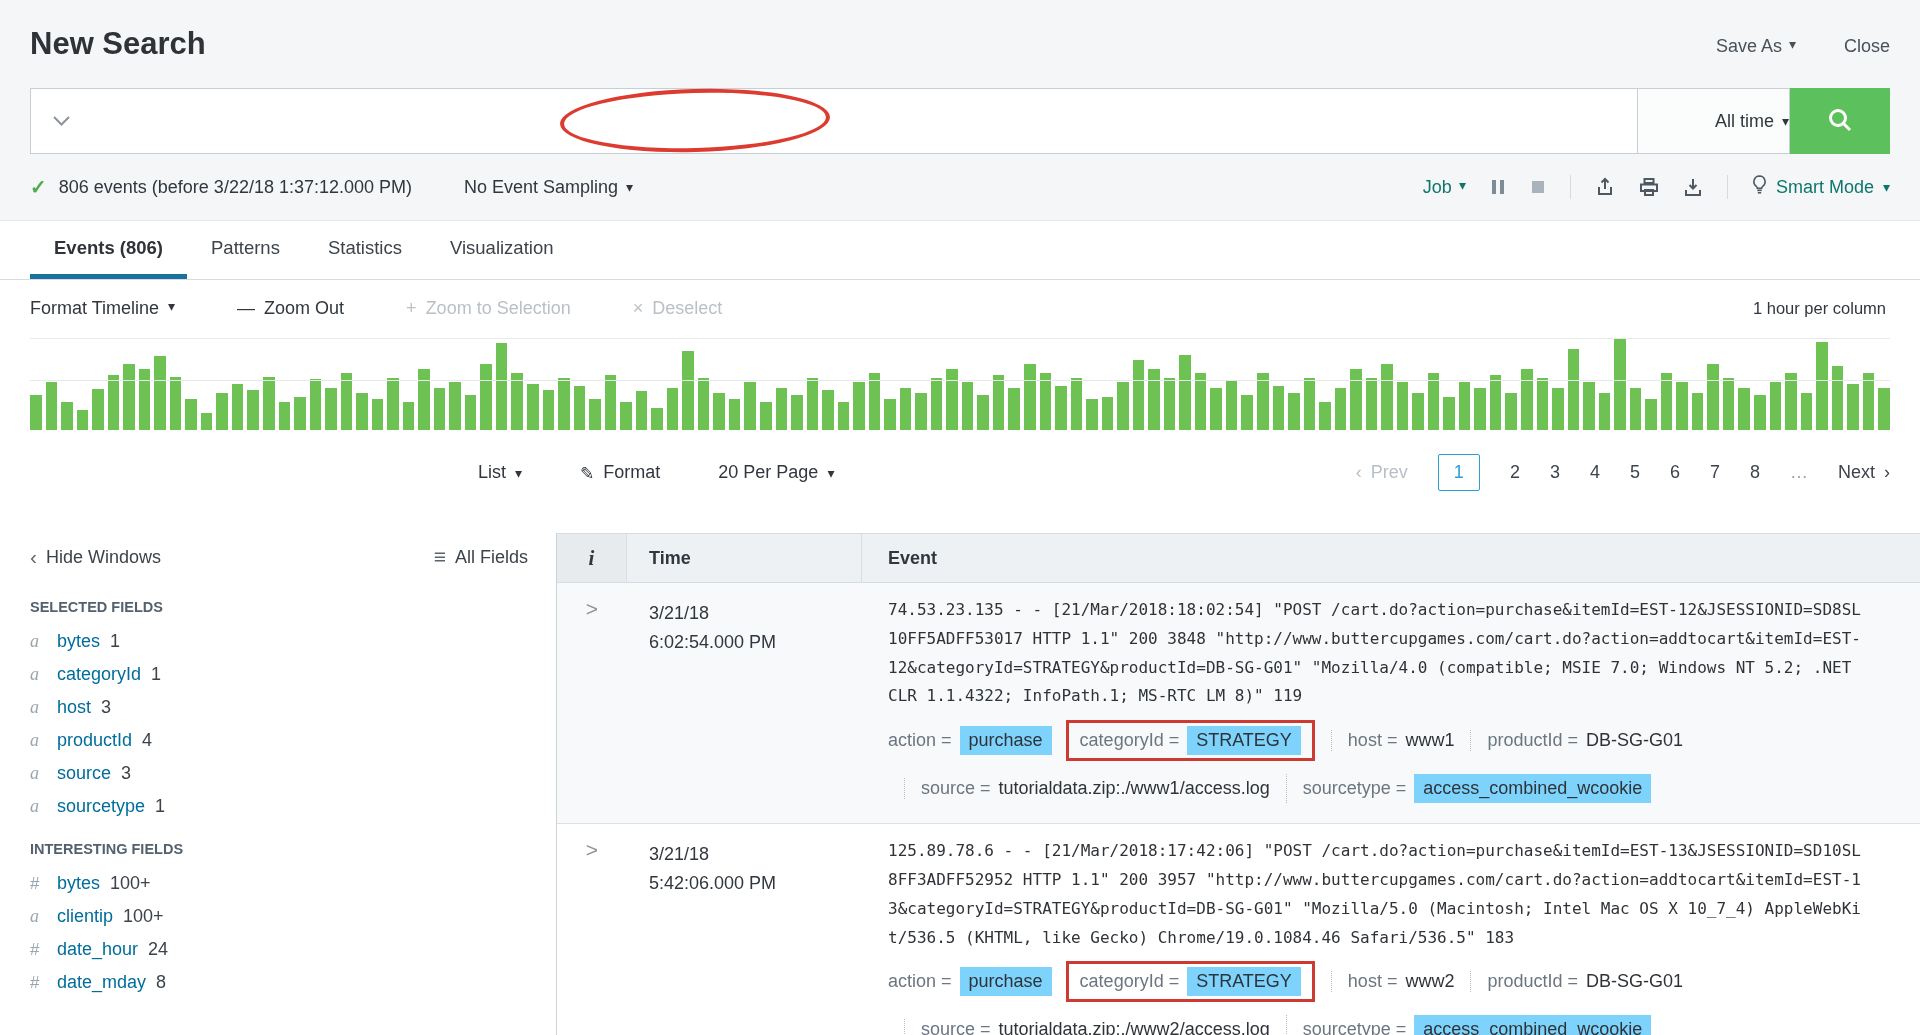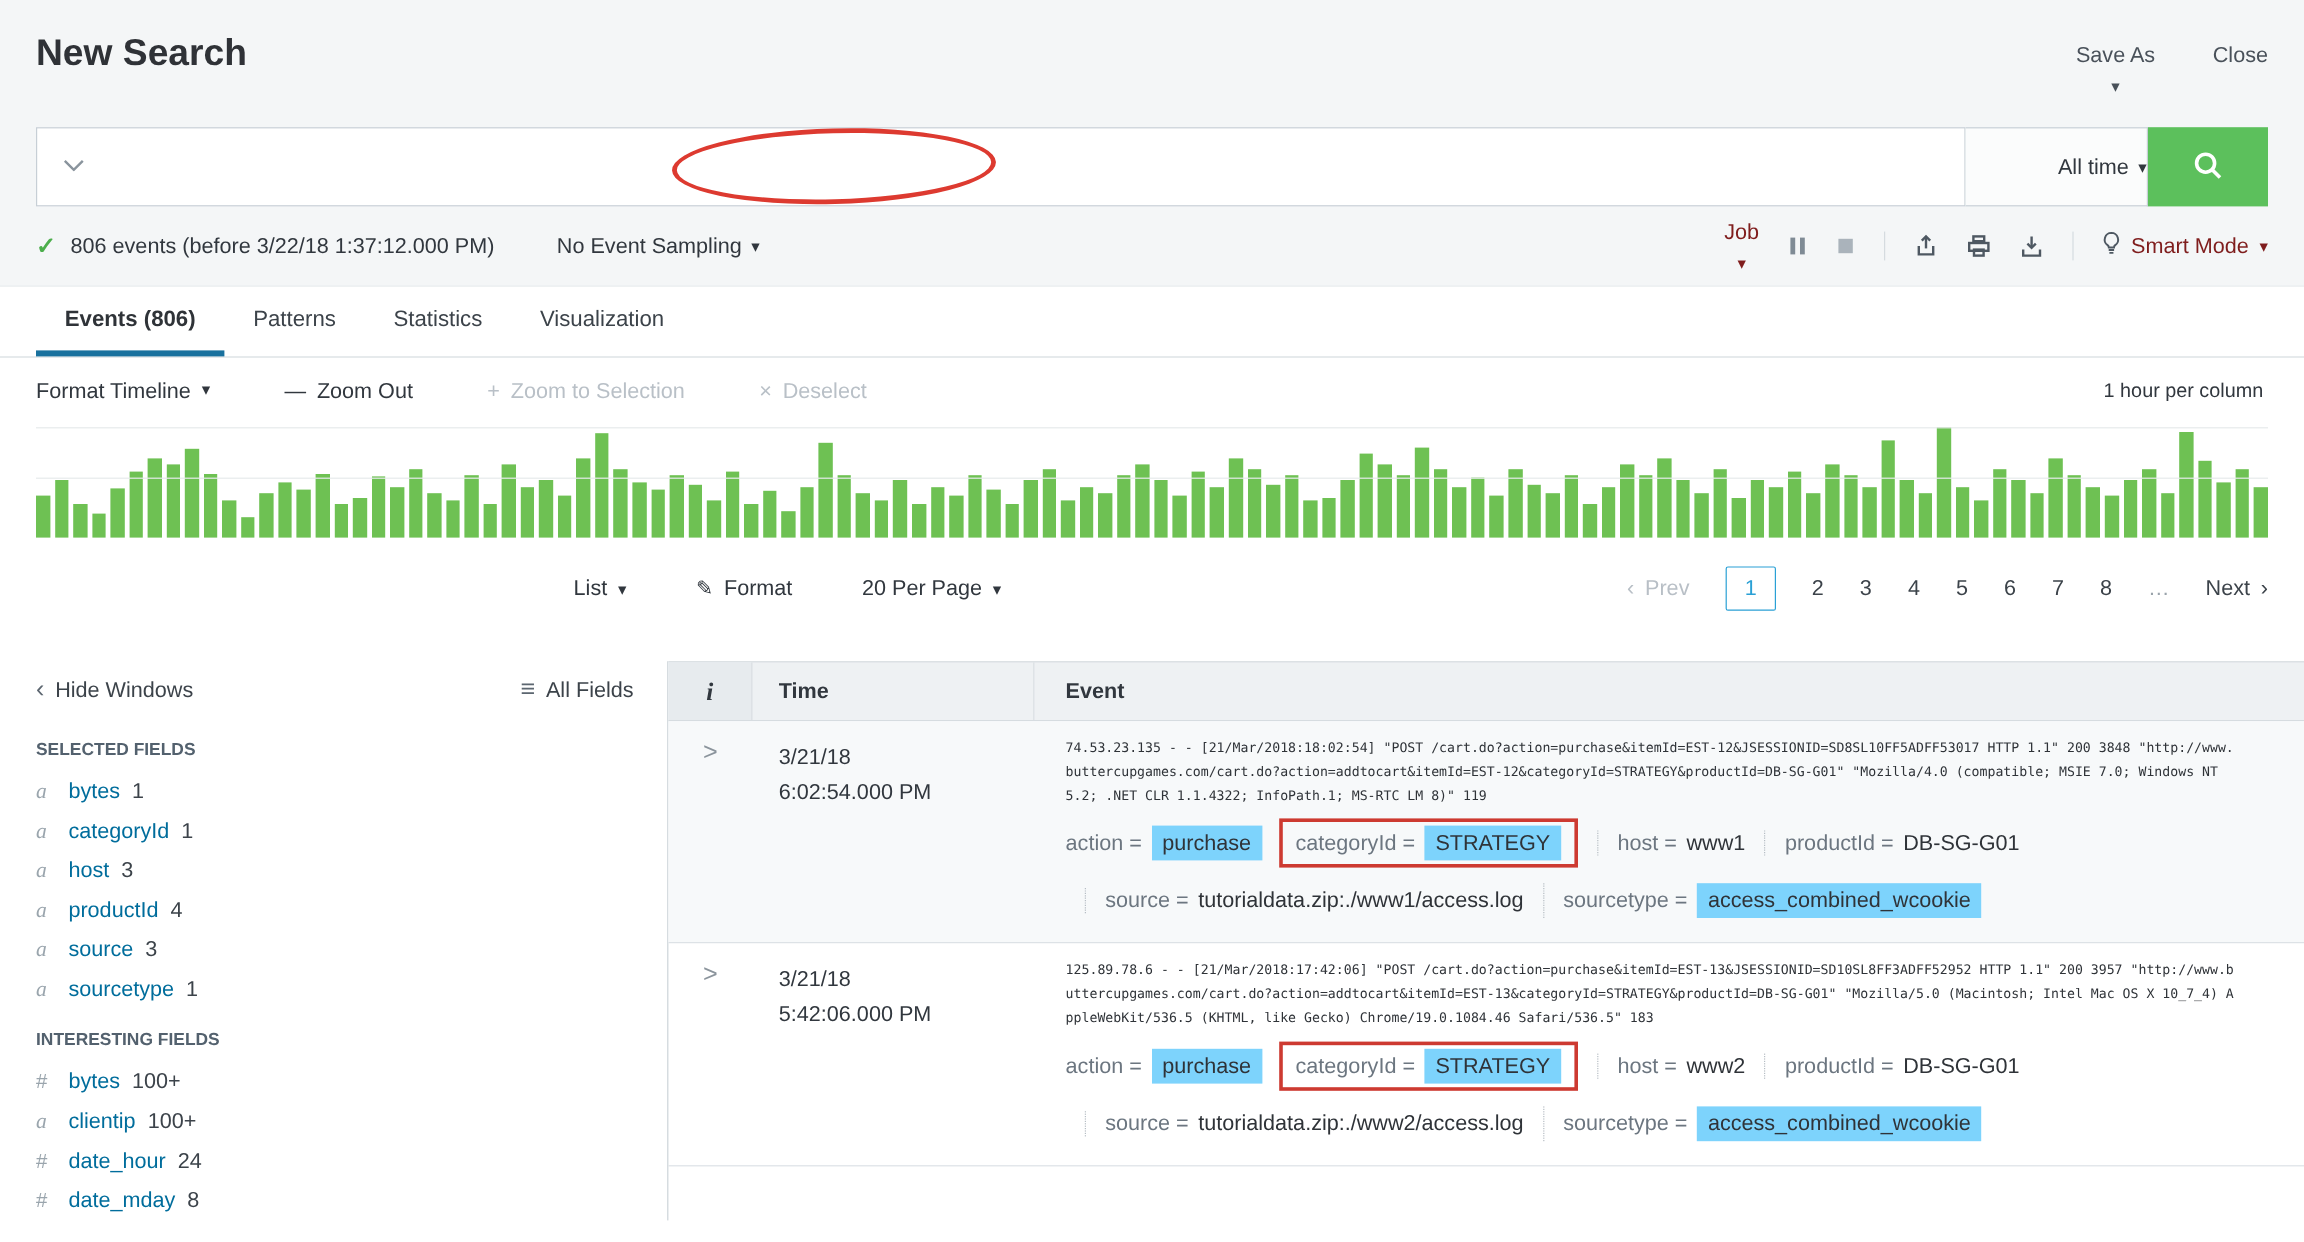--- a/index.html
+++ b/index.html
@@ -8,39 +8,39 @@
     background: #fff;
     font-family: "Liberation Sans", sans-serif;
     color: #31373e;
   }
 
   
   .top { background: #f4f6f7; padding: 26px 30px 0; border-bottom: 1px solid #e7ebed; }
   .header-row { display: flex; justify-content: space-between; align-items: flex-start; }
   .page-title { font-size: 31px; font-weight: 700; color: #2f3237; }
   .header-actions { display: flex; gap: 48px; font-size: 18px; color: #49515a; padding-top: 10px; }
-  .hdr-action { display: flex; align-items: center; gap: 7px; cursor: pointer; flex-direction: column; }
+  .hdr-action { display: flex; align-items: flex-start; gap: 7px; cursor: pointer; }
 
   .search-row { display: flex; margin-top: 26px; position: relative; }
   .search-input { flex: 1; background: #fff; border: 1px solid #c7cfd6; height: 66px;
                   display: flex; align-items: center; justify-content: space-between; padding: 0 22px; }
   .query { font-family: "DejaVu Sans Mono", monospace; font-size: 18px; color: #2f3338; white-space: pre; }
   .time-picker { width: 152px; border: 1px solid #c7cfd6; border-left: none; background: #fbfcfc;
                  display: flex; align-items: center; justify-content: flex-end; gap: 8px; font-size: 18px; cursor: pointer; }
   .search-btn { width: 100px; border: none; background: #5cc05c; display: flex; align-items: center;
                 justify-content: center; cursor: pointer; }
   .annotation { position: absolute; left: 530px; top: 1px; width: 270px; height: 63px;
                 border: 4px solid #dd3a30; border-radius: 50%; transform: rotate(-1.5deg);
                 pointer-events: none; z-index: 5; }
 
   .status-row { display: flex; align-items: center; height: 66px; font-size: 18px; justify-content: space-between; }
   .status-left { display: flex; align-items: center; }
   .check { color: #4cae4c; font-size: 20px; font-weight: 700; margin-right: 12px; }
   .sampling { margin-left: 52px; display: flex; align-items: center; gap: 8px; cursor: pointer; }
-  .status-right { display: flex; align-items: center; gap: 24px; color: #7f1d1d; }
+  .status-right { display: flex; align-items: center; gap: 24px; color: #0f766e; }
   .icon-btn { display: flex; align-items: center; cursor: pointer; }
   .icon-btn svg { display: block; }
   .vdiv { width: 1px; height: 24px; background: #d5dbdf; }
   .mode-btn { display: flex; align-items: center; gap: 9px; cursor: pointer; }
   .caret { font-size: 14px; color: inherit; }
 
   
   .tabs-row { display: flex; padding: 0 30px; border-bottom: 1px solid #d6dce0; background: #fff; }
   .tab { padding: 0 24px; height: 58px; display: flex; align-items: center; font-size: 18.5px;
          color: #3c434a; border-bottom: 5px solid transparent; cursor: pointer; }
@@ -96,21 +96,21 @@
   .th-time { width: 235px; flex: none; border-right: 1px solid #dadfe3;
              display: flex; align-items: center; padding-left: 22px; }
   .th-event { flex: 1; display: flex; align-items: center; padding-left: 26px; }
 
   .event-row { display: flex; border-bottom: 1px solid #dde2e6; }
   .event-row:nth-child(odd) { background: #f7f9fa; }
   .cell-i { width: 70px; flex: none; padding-top: 14px; text-align: center; }
   .expand { color: #8b949c; font-size: 21px; cursor: pointer; }
   .cell-time { width: 235px; flex: none; padding: 16px 0 0 22px; font-size: 18px; line-height: 1.6; }
   .cell-event { flex: 1; min-width: 0; padding: 13px 55px 20px 26px; }
-  .raw { font-family: "DejaVu Sans Mono", monospace; font-size: 11px; line-height: 1.8;
+  .raw { font-family: "DejaVu Sans Mono", monospace; font-size: 16px; line-height: 1.8;
          color: #2f3338; word-break: break-all; white-space: pre-wrap; }
   .fields { margin-top: 9px; display: flex; flex-wrap: wrap; align-items: center;
             font-size: 18px; row-gap: 13px; }
   .field { display: inline-flex; align-items: center; cursor: pointer; }
   .field + .field { border-left: 1px dotted #b6bdc4; margin-left: 16px; padding-left: 16px; }
   .field.boxed { border: 3px solid #cd3a31; padding: 3px 11px; margin-left: 14px; }
   .fkey { color: #6c7680; margin-right: 8px; }
   .fval { color: #2f3338; }
   .fval.hl { background: #7dd3fc; padding: 4px 9px; }
 </style>

